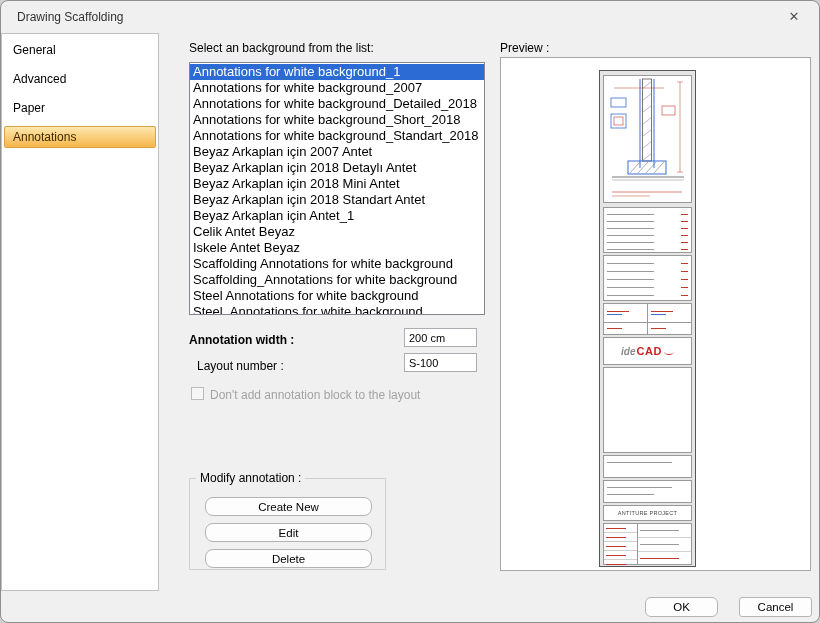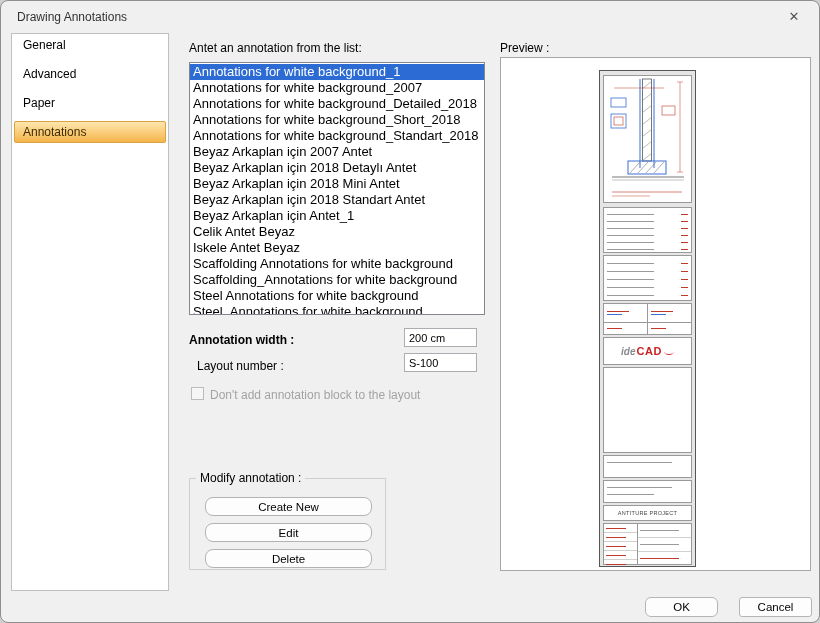--- a/index.html
+++ b/index.html
@@ -5,22 +5,22 @@
   html,body{margin:0;padding:0;background:#cfcfcf;}
   .dialog{position:relative;width:818px;height:621px;background:#f0f0f0;
     border:1px solid #8f8f8f;border-radius:8px;overflow:hidden;
     font-family:"Liberation Sans",sans-serif;color:#111;}
   
   .titlebar{position:absolute;left:0;top:0;right:0;height:30px;}
   .title{position:absolute;left:16px;top:9px;font-size:12px;color:#333;}
   .close-btn{position:absolute;right:10px;top:5px;width:30px;height:22px;
     text-align:center;line-height:22px;font-size:13px;color:#555;cursor:default;}
   
-  .sidebar{position:absolute;left:10px;top:32px;width:158px;height:558px;
-    background:#fff;border:1px solid #c0c0c0;box-sizing:border-box;}
+  .sidebar{position:absolute;left:0;top:32px;width:158px;height:558px;
+    background:#fff;border:1px solid #c0c0c0;box-sizing:border-box;padding-top:5px;}
   .side-item{height:20px;line-height:20px;margin:0 2px 7px 2px;padding-left:8px;
     font-size:12px;color:#000;border:1px solid transparent;border-radius:2px;}
   .side-item.selected{background:linear-gradient(#fde7ae,#f6b54a);
     border:1px solid #dba241;color:#3f2b00;}
   
   .lbl{position:absolute;font-size:12px;color:#000;}
   
   .listbox{position:absolute;left:188px;top:61px;width:296px;height:253px;
     background:#fff;border:1px solid #828790;box-sizing:border-box;overflow:hidden;padding:1px 0 0 0;}
   .list-item{height:16px;line-height:15.7px;font-size:13px;padding-left:3px;
@@ -83,34 +83,34 @@
     font-family:"Liberation Sans",sans-serif;font-size:11.5px;color:#000;
     text-align:center;line-height:17px;}
   .ok{left:644px;border-radius:6px;} .cancel{left:738px;}
 </style>
 </head>
 <body>
 
 <div class="dialog">
 
   <div class="titlebar">
-    <span class="title">Drawing Annotations</span>
+    <span class="title">Drawing Scaffolding</span>
     <span class="close-btn">✕</span>
   </div>
 
   <div class="sidebar">
     <div>
         <div class="side-item">General</div>
         <div class="side-item">Advanced</div>
         <div class="side-item">Paper</div>
         <div class="side-item selected">Annotations</div>
       </div>
   </div>
 
-  <span class="lbl" style="left:188px;top:40px;">Antet an annotation from the list:</span>
+  <span class="lbl" style="left:188px;top:40px;">Select an background from the list:</span>
 
   <div class="listbox">
     <div>
         <div class="list-item selected">Annotations for white background_1</div>
         <div class="list-item">Annotations for white background_2007</div>
         <div class="list-item">Annotations for white background_Detailed_2018</div>
         <div class="list-item">Annotations for white background_Short_2018</div>
         <div class="list-item">Annotations for white background_Standart_2018</div>
         <div class="list-item">Beyaz Arkaplan için 2007 Antet</div>
         <div class="list-item">Beyaz Arkaplan için 2018 Detaylı Antet</div>

